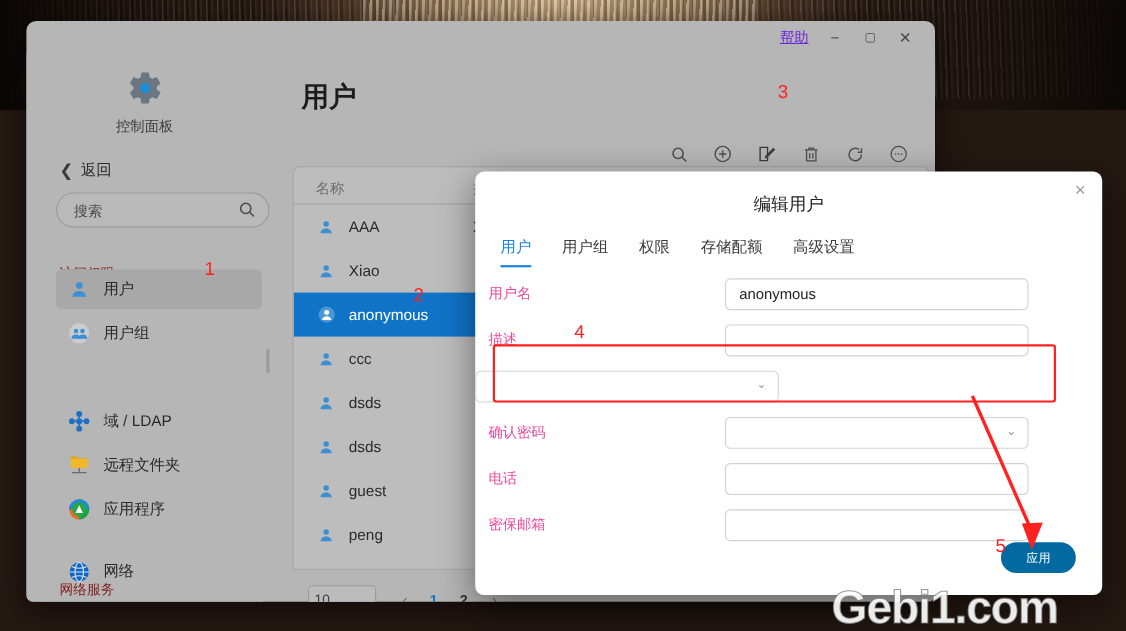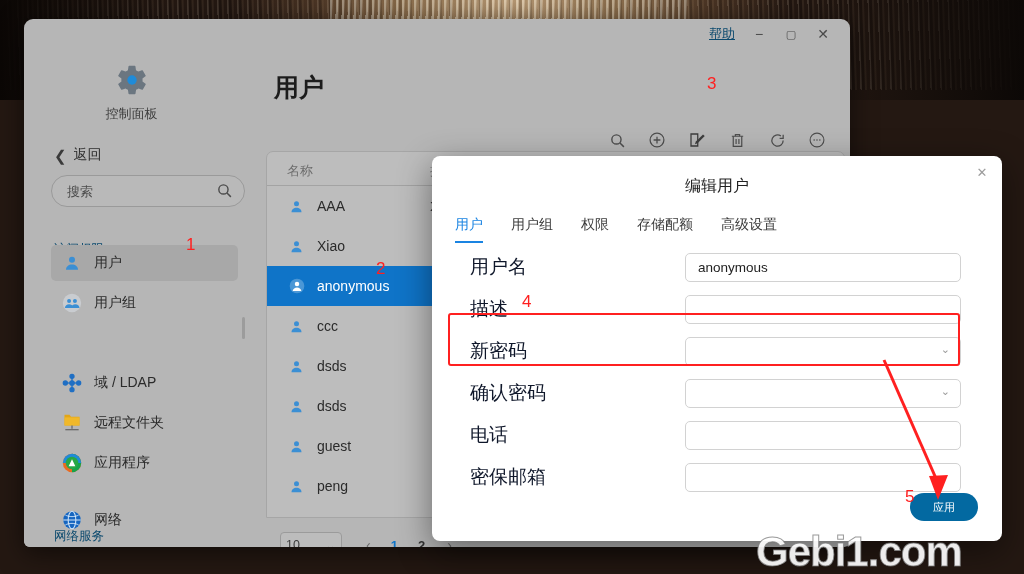--- a/index.html
+++ b/index.html
@@ -57,21 +57,21 @@
     box-shadow: 0 6px 26px rgba(0,0,0,0.55);
     overflow: hidden;
   }
 
   .titlebar {
     position: absolute; left: 0; top: 0;
     width: 100%; height: 30px;
   }
   .help-link {
     position: absolute; right: 115px; top: 6px;
-    font-size: 13px; color: #0c4a6e;
+    font-size: 13px; color: #6d28d9;
     text-decoration: underline;
     cursor: pointer;
   }
   .win-btn {
     position: absolute; top: 5px;
     width: 26px; height: 20px;
     color: #4a4a4a;
     font-size: 14px;
     text-align: center;
     line-height: 20px;
@@ -116,21 +116,21 @@
     border: none; outline: none; background: transparent;
     font-size: 13px; color: #4b4b4b;
     margin-left: 13px; width: 140px;
     font-family: inherit;
   }
   .search-box input::placeholder { color: #4b4b4b; }
   .search-mag { position: absolute; right: 11px; top: 6px; }
 
   .section-label {
     position: absolute; left: 30px;
-    font-size: 12.5px; color: #0c4a6e;
+    font-size: 12.5px; color: #7f1d1d;
   }
   .sec-access  { top: 192px; }
   .sec-network { top: 479px; }
 
   .nav-item {
     position: absolute; left: 27px;
     width: 187px; height: 36px;
     display: flex; align-items: center;
     border-radius: 5px;
     cursor: pointer;
@@ -271,23 +271,23 @@
   .form {
     position: absolute; left: 0; top: 95px; width: 100%;
   }
   .frow {
     position: relative;
     height: 32px;
     margin-bottom: 10px;
     display: flex; align-items: center;
   }
   .flabel {
-    margin-left: 38px;
+    margin-left: 12px;
     width: 215px;
-    font-size: 19px; color: #0f172a;
+    font-size: 13px; color: #ec4899;
   }
   .finput {
     width: 274px; height: 27px;
     border: 1px solid #d2d2d2;
     border-radius: 5px;
     background: #fff;
     display: flex; align-items: center;
     position: relative;
   }
   .finput input {
@@ -668,21 +668,20 @@
       </div>
 
       <div class="frow">
         <div class="flabel">描述</div>
         <div class="finput">
           <input type="text" value="" style="">
         </div>
       </div>
 
       <div class="frow">
-        <div class="flabel">新密码</div>
         <div class="finput">
           <input type="text" value="" style="">
           <span class="chev">⌄</span>
         </div>
       </div>
 
       <div class="frow">
         <div class="flabel">确认密码</div>
         <div class="finput">
           <input type="text" value="" style="">

